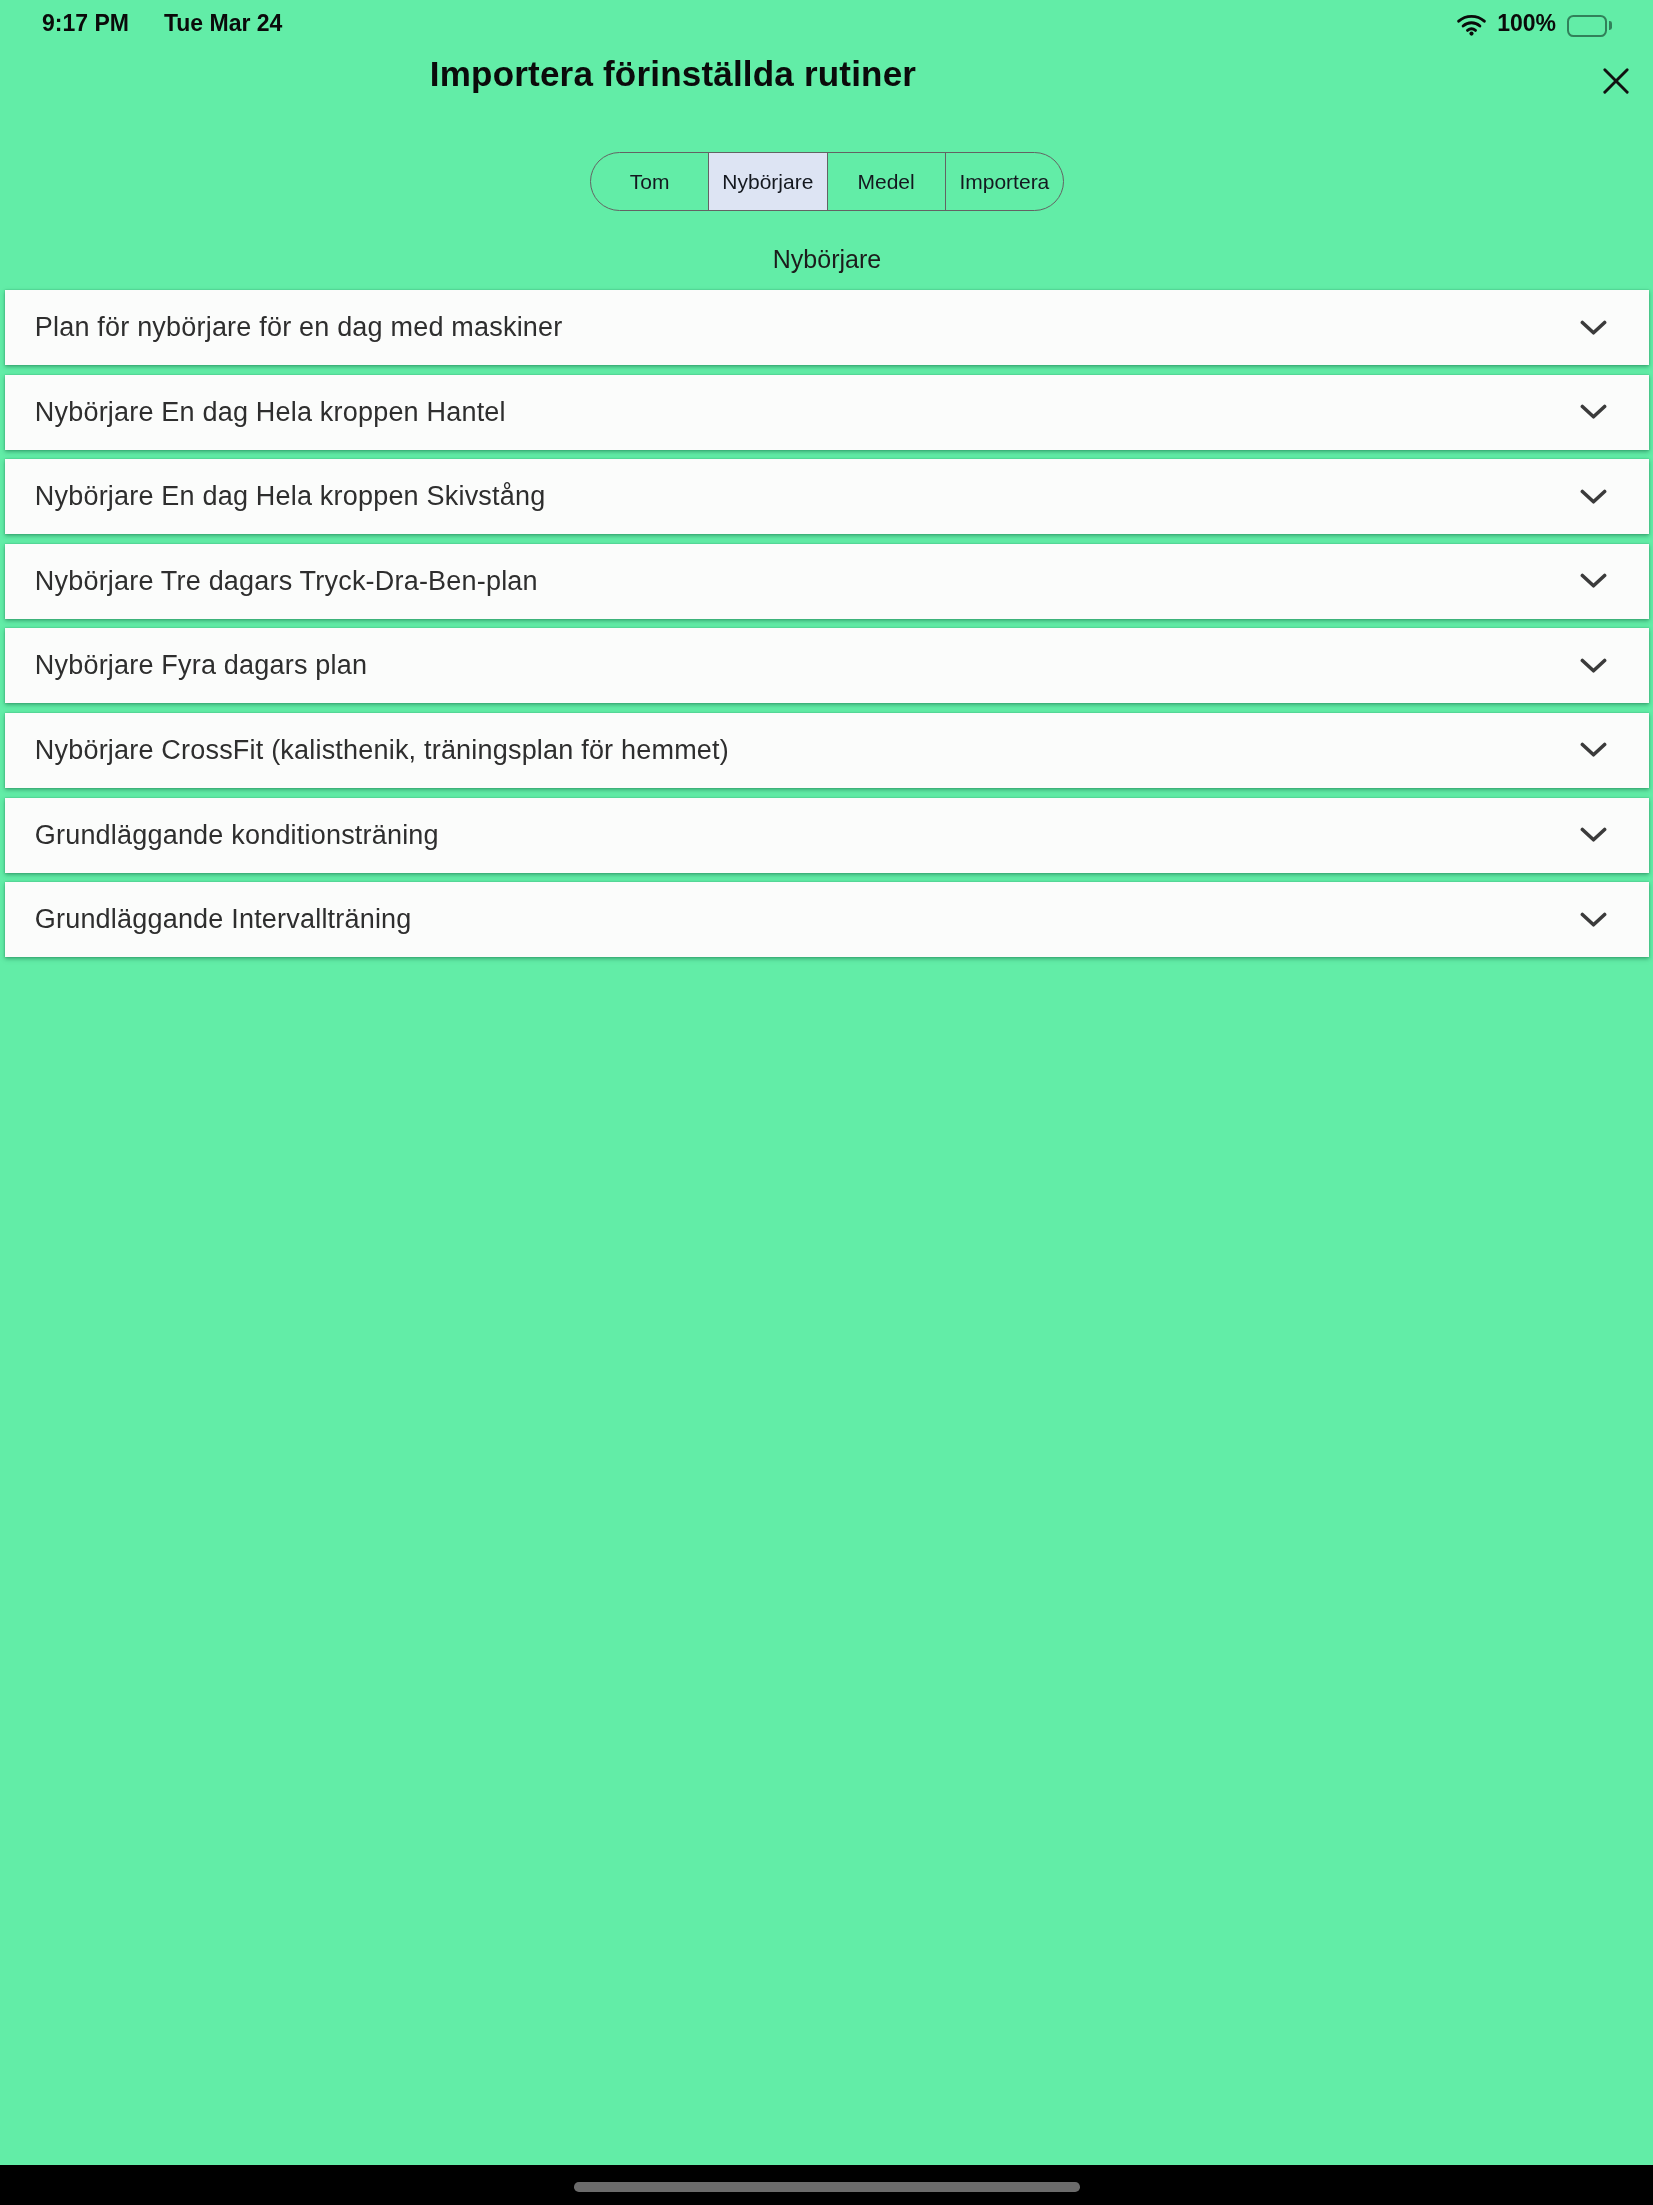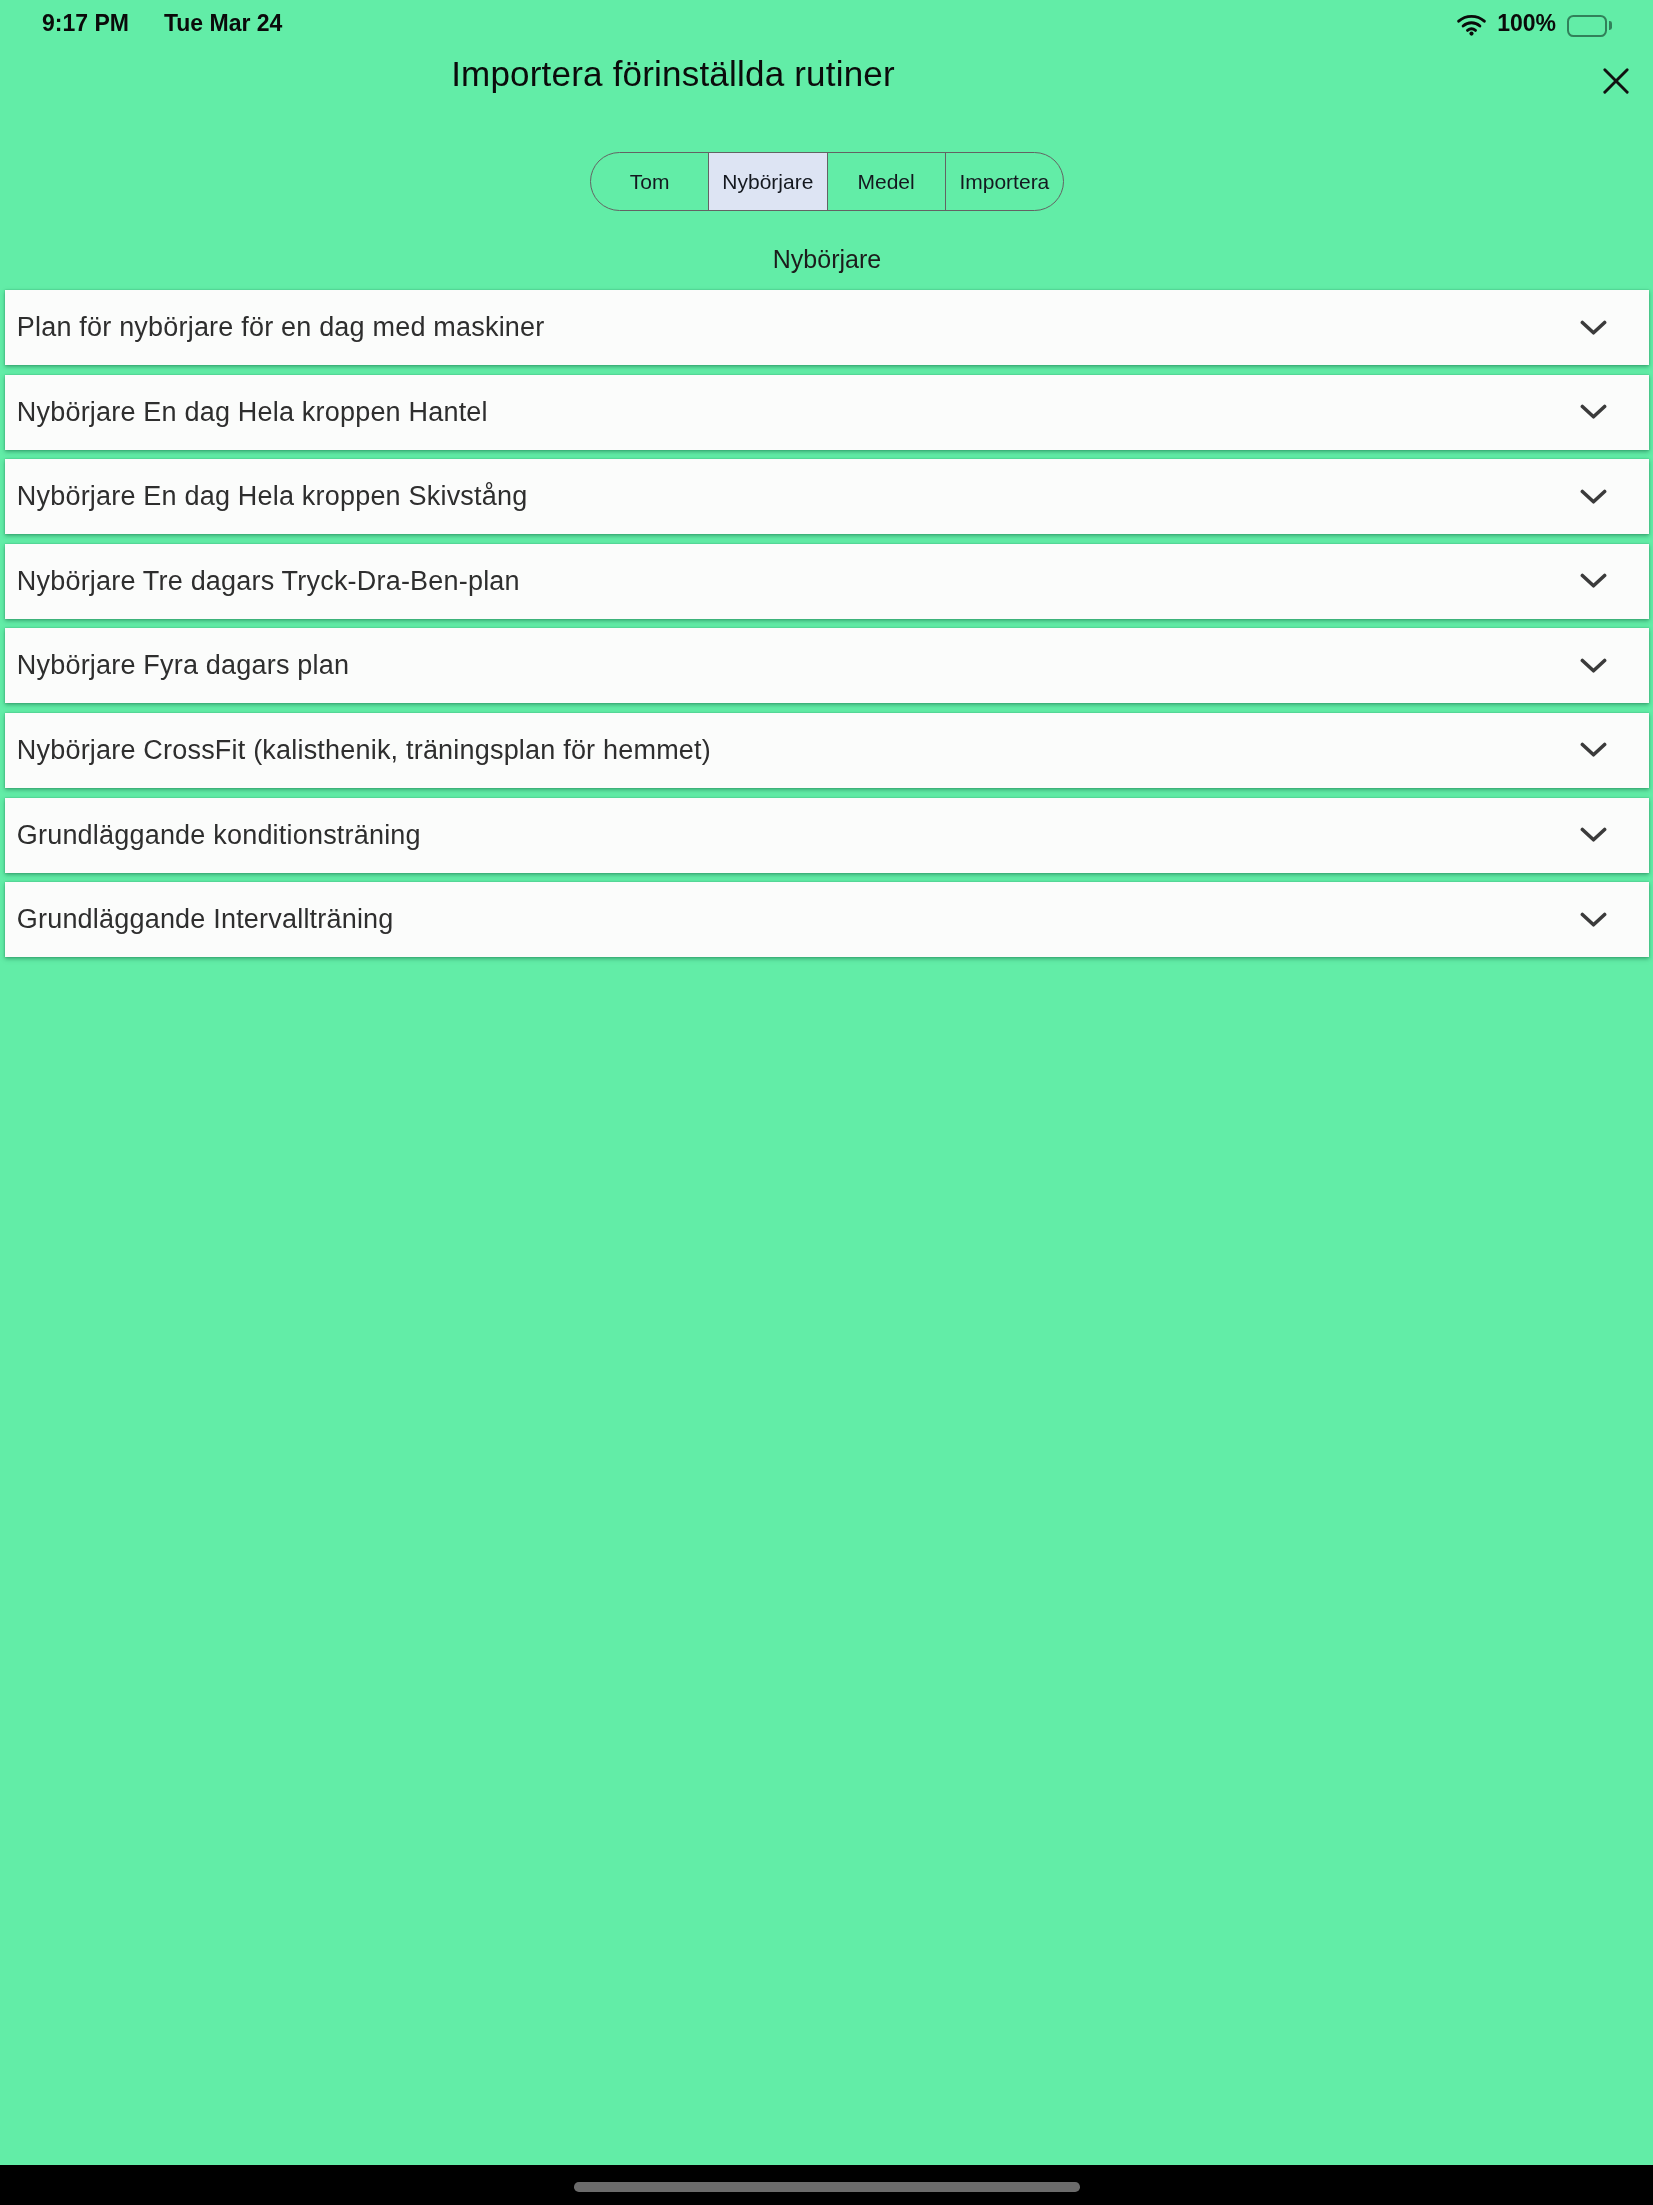--- a/index.html
+++ b/index.html
@@ -37,21 +37,21 @@
     width:40px;height:21.6px;border:2px solid rgba(10,40,28,.55);
     border-radius:6.4px;padding:2px;
   }
   .battery-fill{width:100%;height:100%;background:#000;border-radius:3.2px;}
   .battery-nub{width:3.2px;height:8.8px;background:rgba(10,40,28,.55);
     border-radius:0 2.4px 2.4px 0;margin-left:1.6px;}
 
   
   .modal-title{
     position:absolute;top:54px;left:0;width:1346px;
-    text-align:center;font-size:35px;font-weight:400;color:#0B0B0B;
+    text-align:center;font-size:35px;font-weight:700;color:#0B0B0B;
     letter-spacing:0.2px;
   }
   .close-btn{
     position:absolute;top:62px;left:1597px;width:37px;height:37px;
     display:flex;align-items:center;justify-content:center;cursor:pointer;
     background:none;border:none;
   }
 
   
   .segmented{
@@ -76,21 +76,21 @@
   }
 
   
   .routine-list{
     position:absolute;top:290px;left:4.8px;right:4.8px;
     display:flex;flex-direction:column;gap:9.6px;
   }
   .routine-row{
     height:75px;background:var(--row-bg);
     display:flex;align-items:center;justify-content:space-between;
-    padding:0 42px 0 12px;
+    padding:0 42px 0 30px;
     box-shadow:0 2.4px 4px var(--shadow), 0 0 1.6px rgba(20,110,70,.35);
     cursor:pointer;
   }
   .routine-label{font-size:27px;color:var(--row-text);letter-spacing:0.2px;}
   .routine-row svg{flex:0 0 auto;}
 
   
   .bottom-bar{
     position:absolute;left:0;right:0;bottom:0;height:40px;background:#000;
   }

